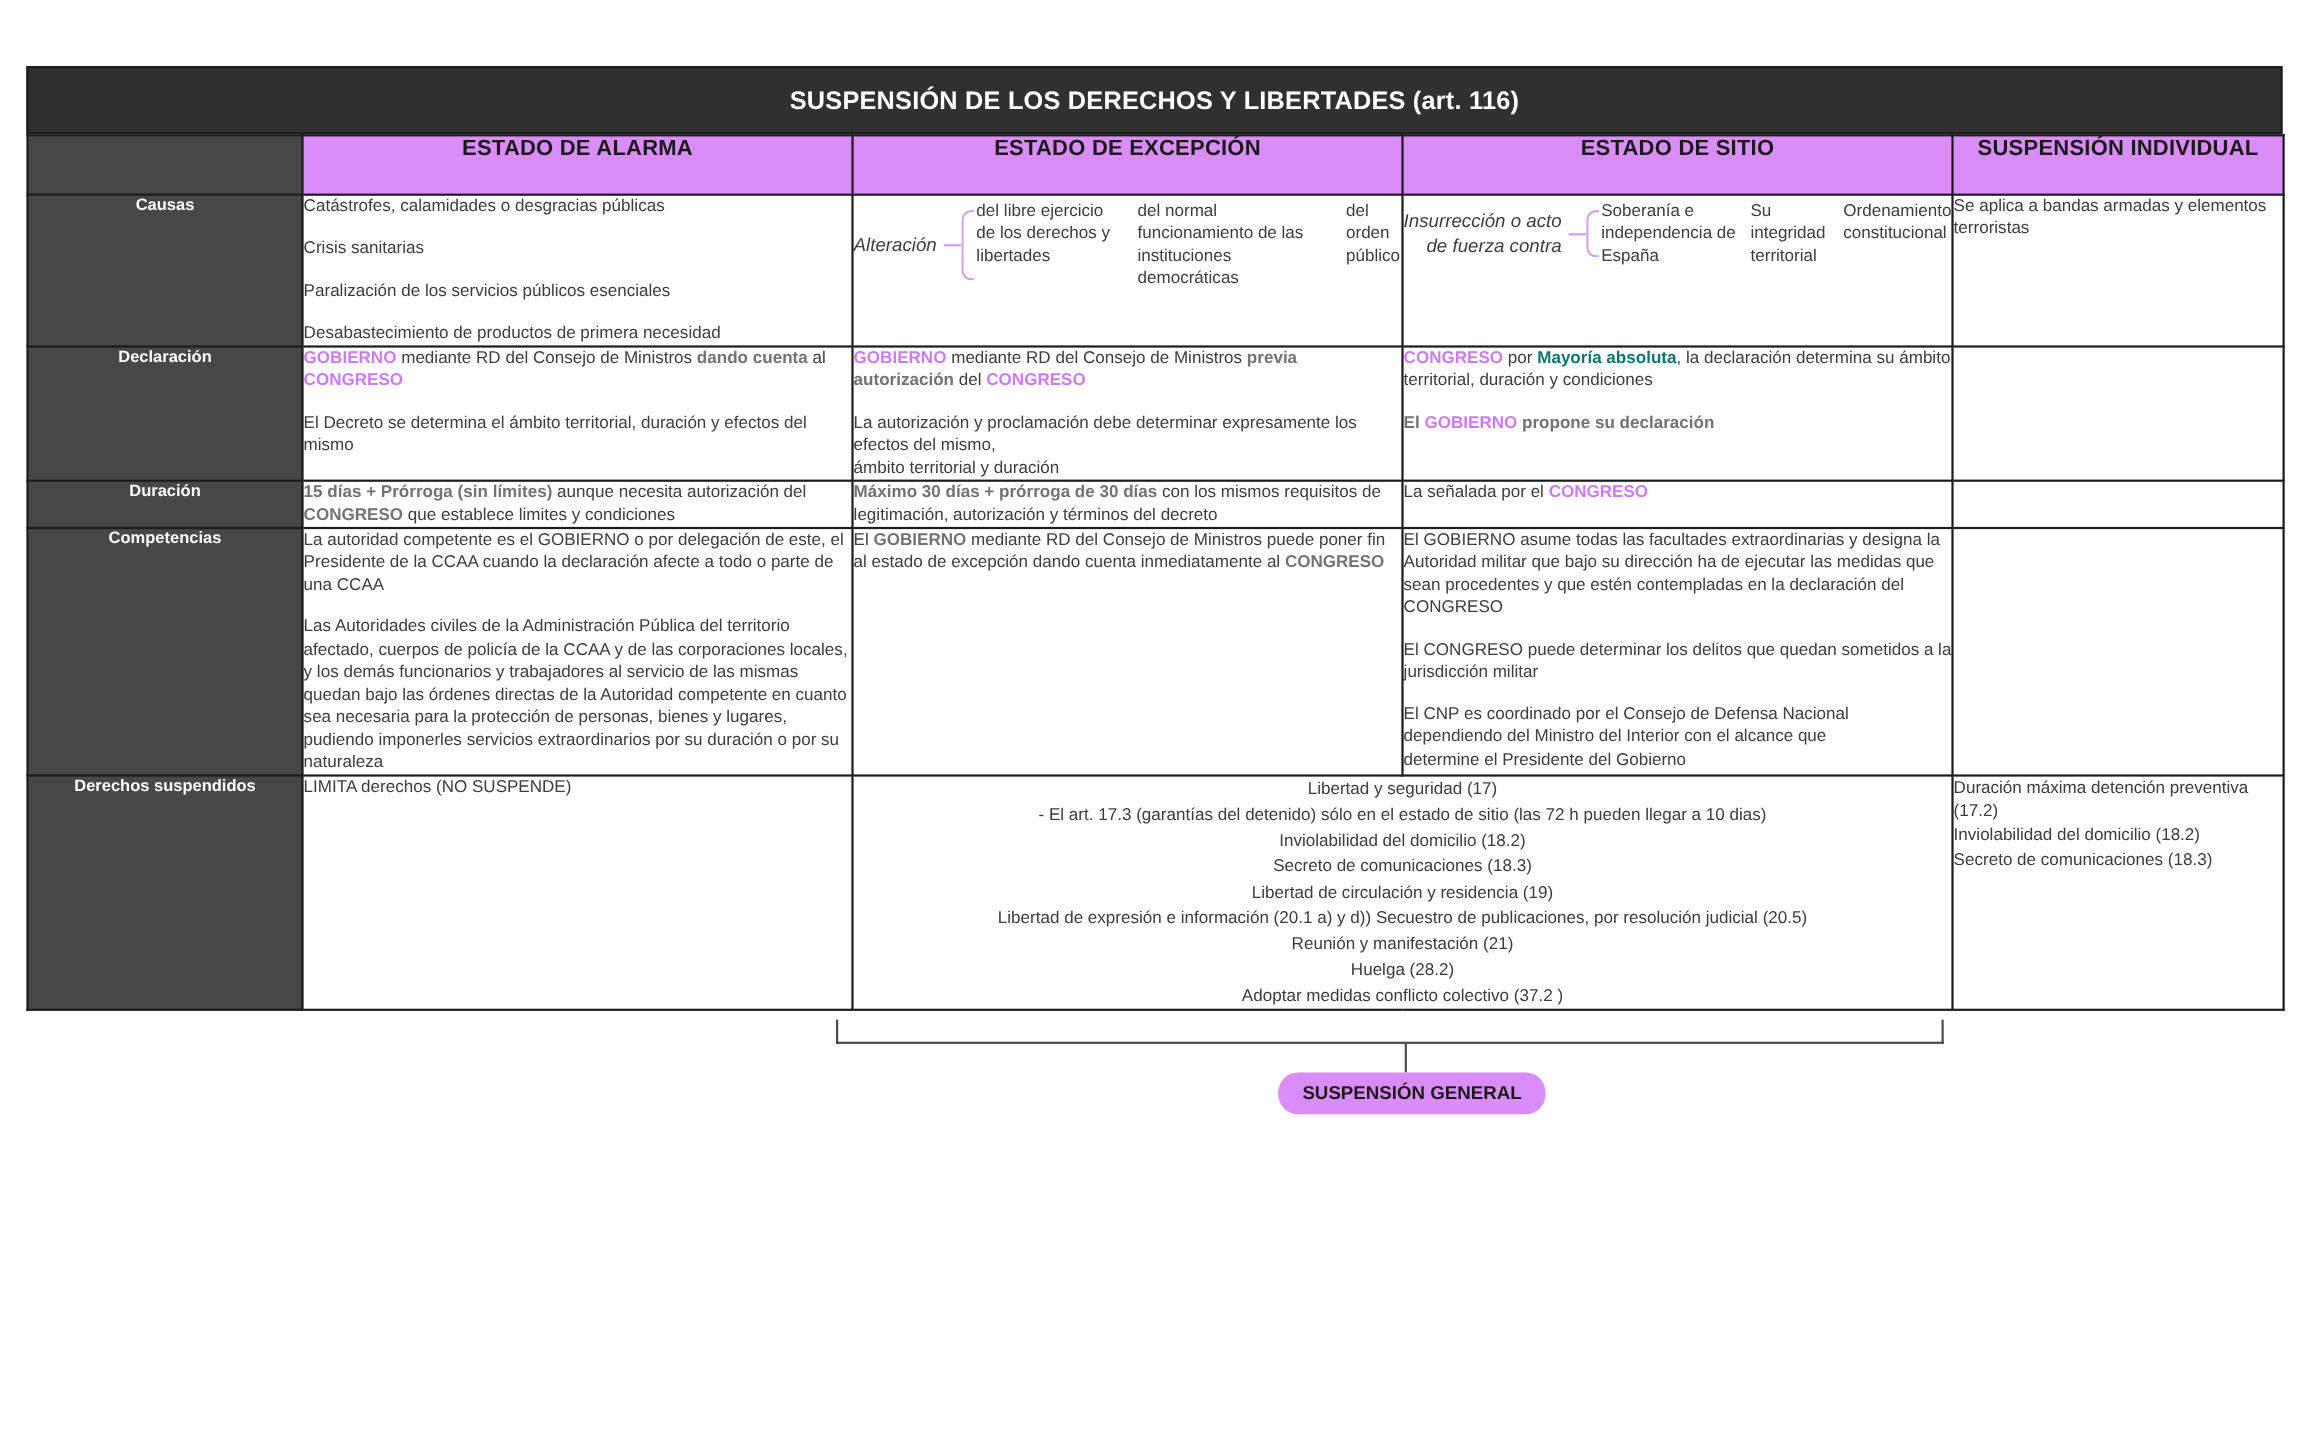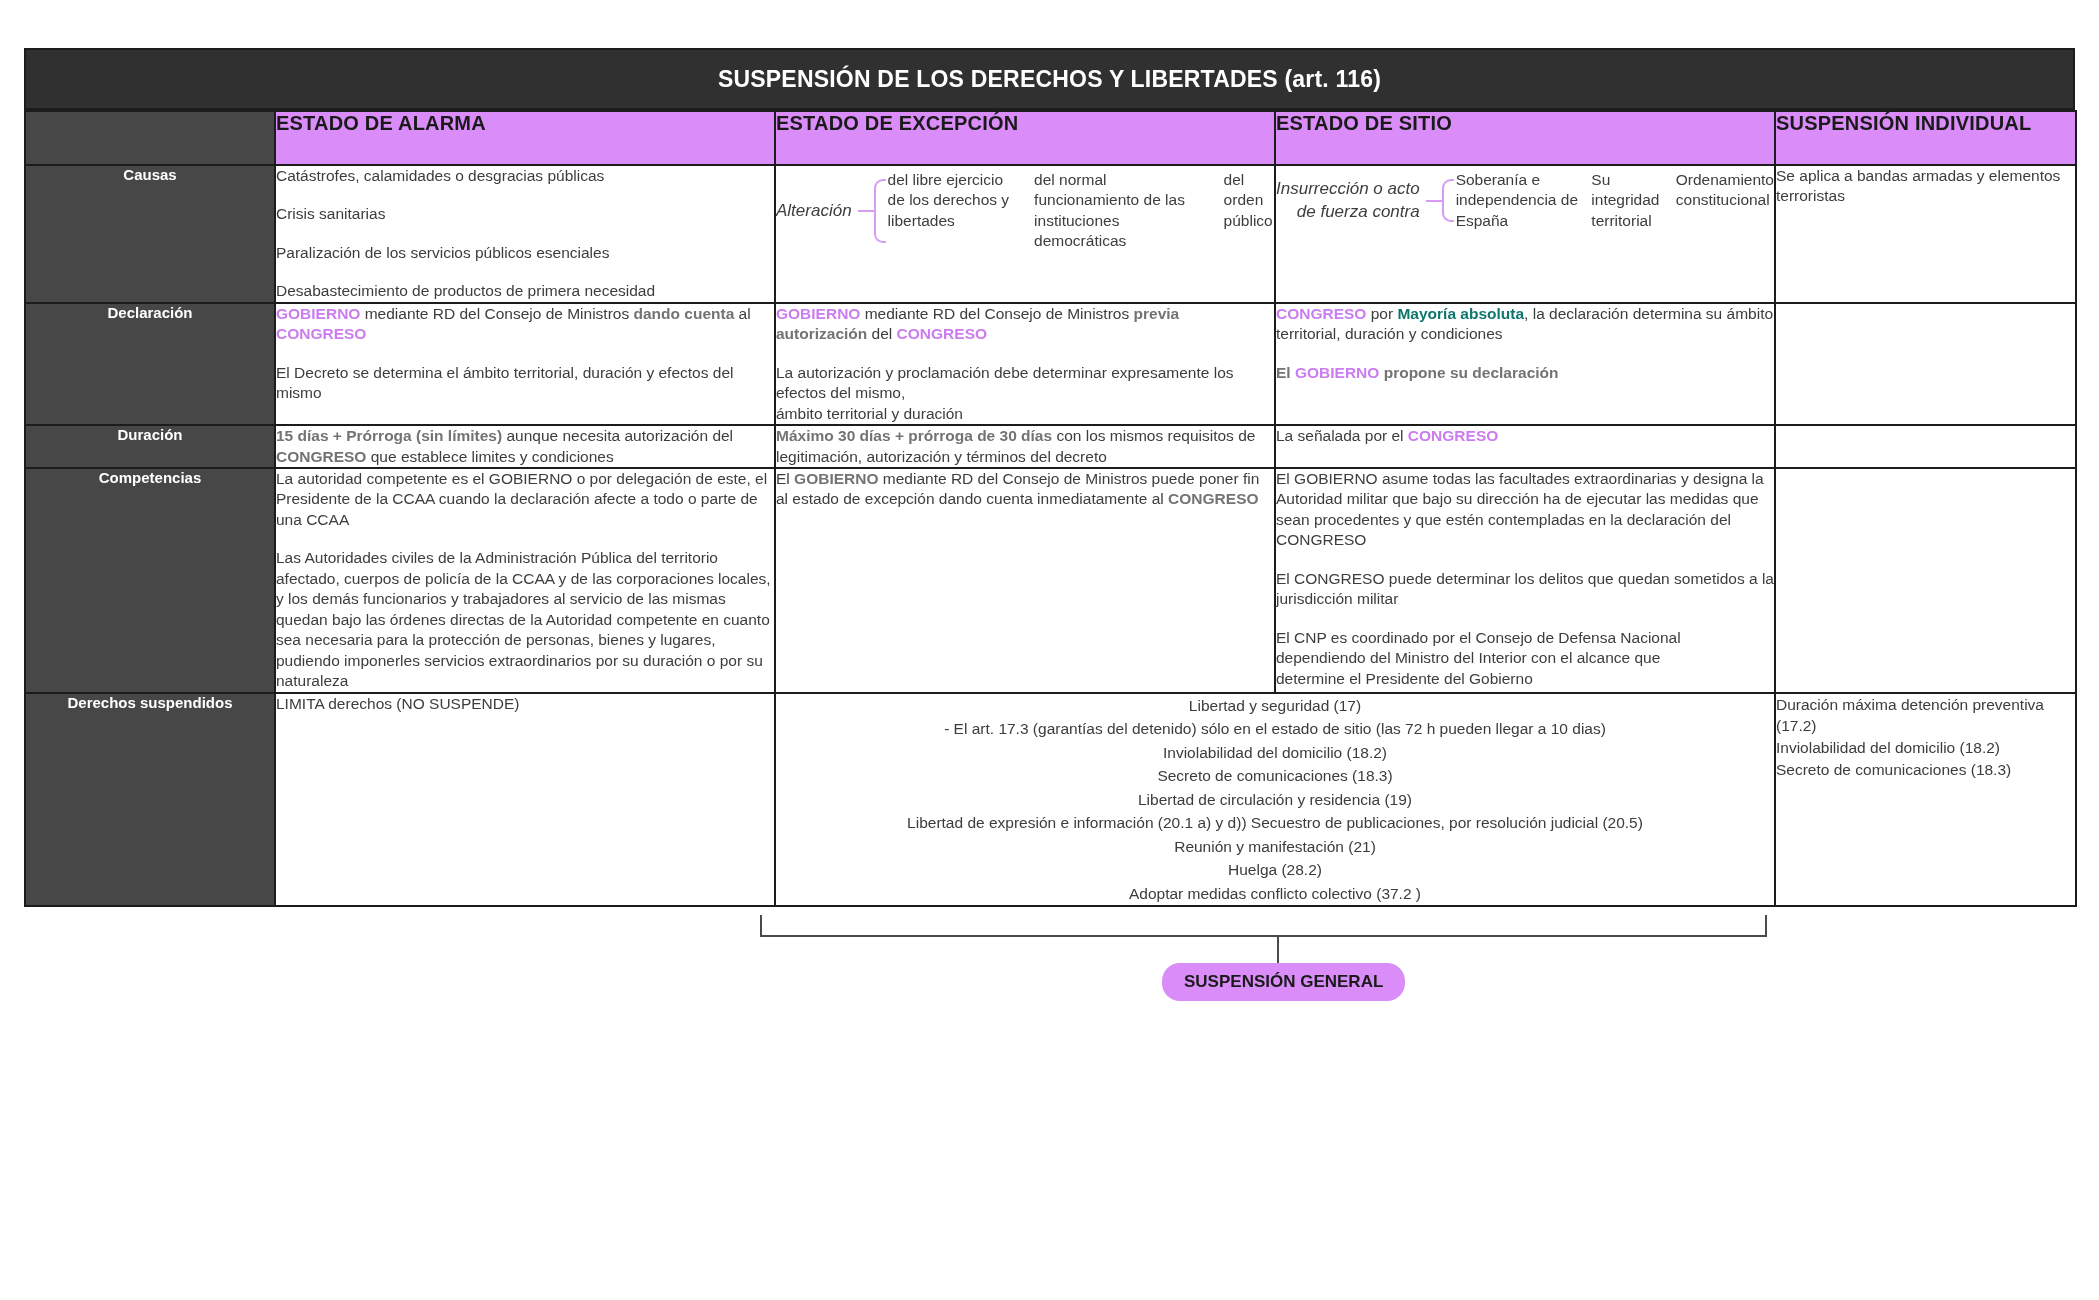--- a/index.html
+++ b/index.html
@@ -13,21 +13,21 @@
     font-family: "Liberation Sans", sans-serif;
     color: #3c3c3c;
     overflow: hidden;
   }
 
   .page {
     position: relative;
     width: 2099px;
     height: 1300px;
     box-sizing: border-box;
-    padding: 48px 24px 0 24px;
+    padding: 60px 24px 0 24px;
   }
 
   
   .title-bar {
     height: 62px;
     background: #303030;
     border: 2px solid #1c1c1c;
     display: flex;
     align-items: center;
     justify-content: center;
@@ -58,20 +58,21 @@
 
   .hdr-blank {
     background: #474747;
     height: 52px;
   }
   .hdr-cell {
     background: #da8cf8;
     color: #1a1a1a;
     font-size: 20px;
     font-weight: bold;
+    text-align: center;
     vertical-align: middle;
     height: 52px;
     letter-spacing: .2px;
   }
 
   .row-label {
     background: #474747;
     color: #ffffff;
     font-size: 15px;
     font-weight: bold;

